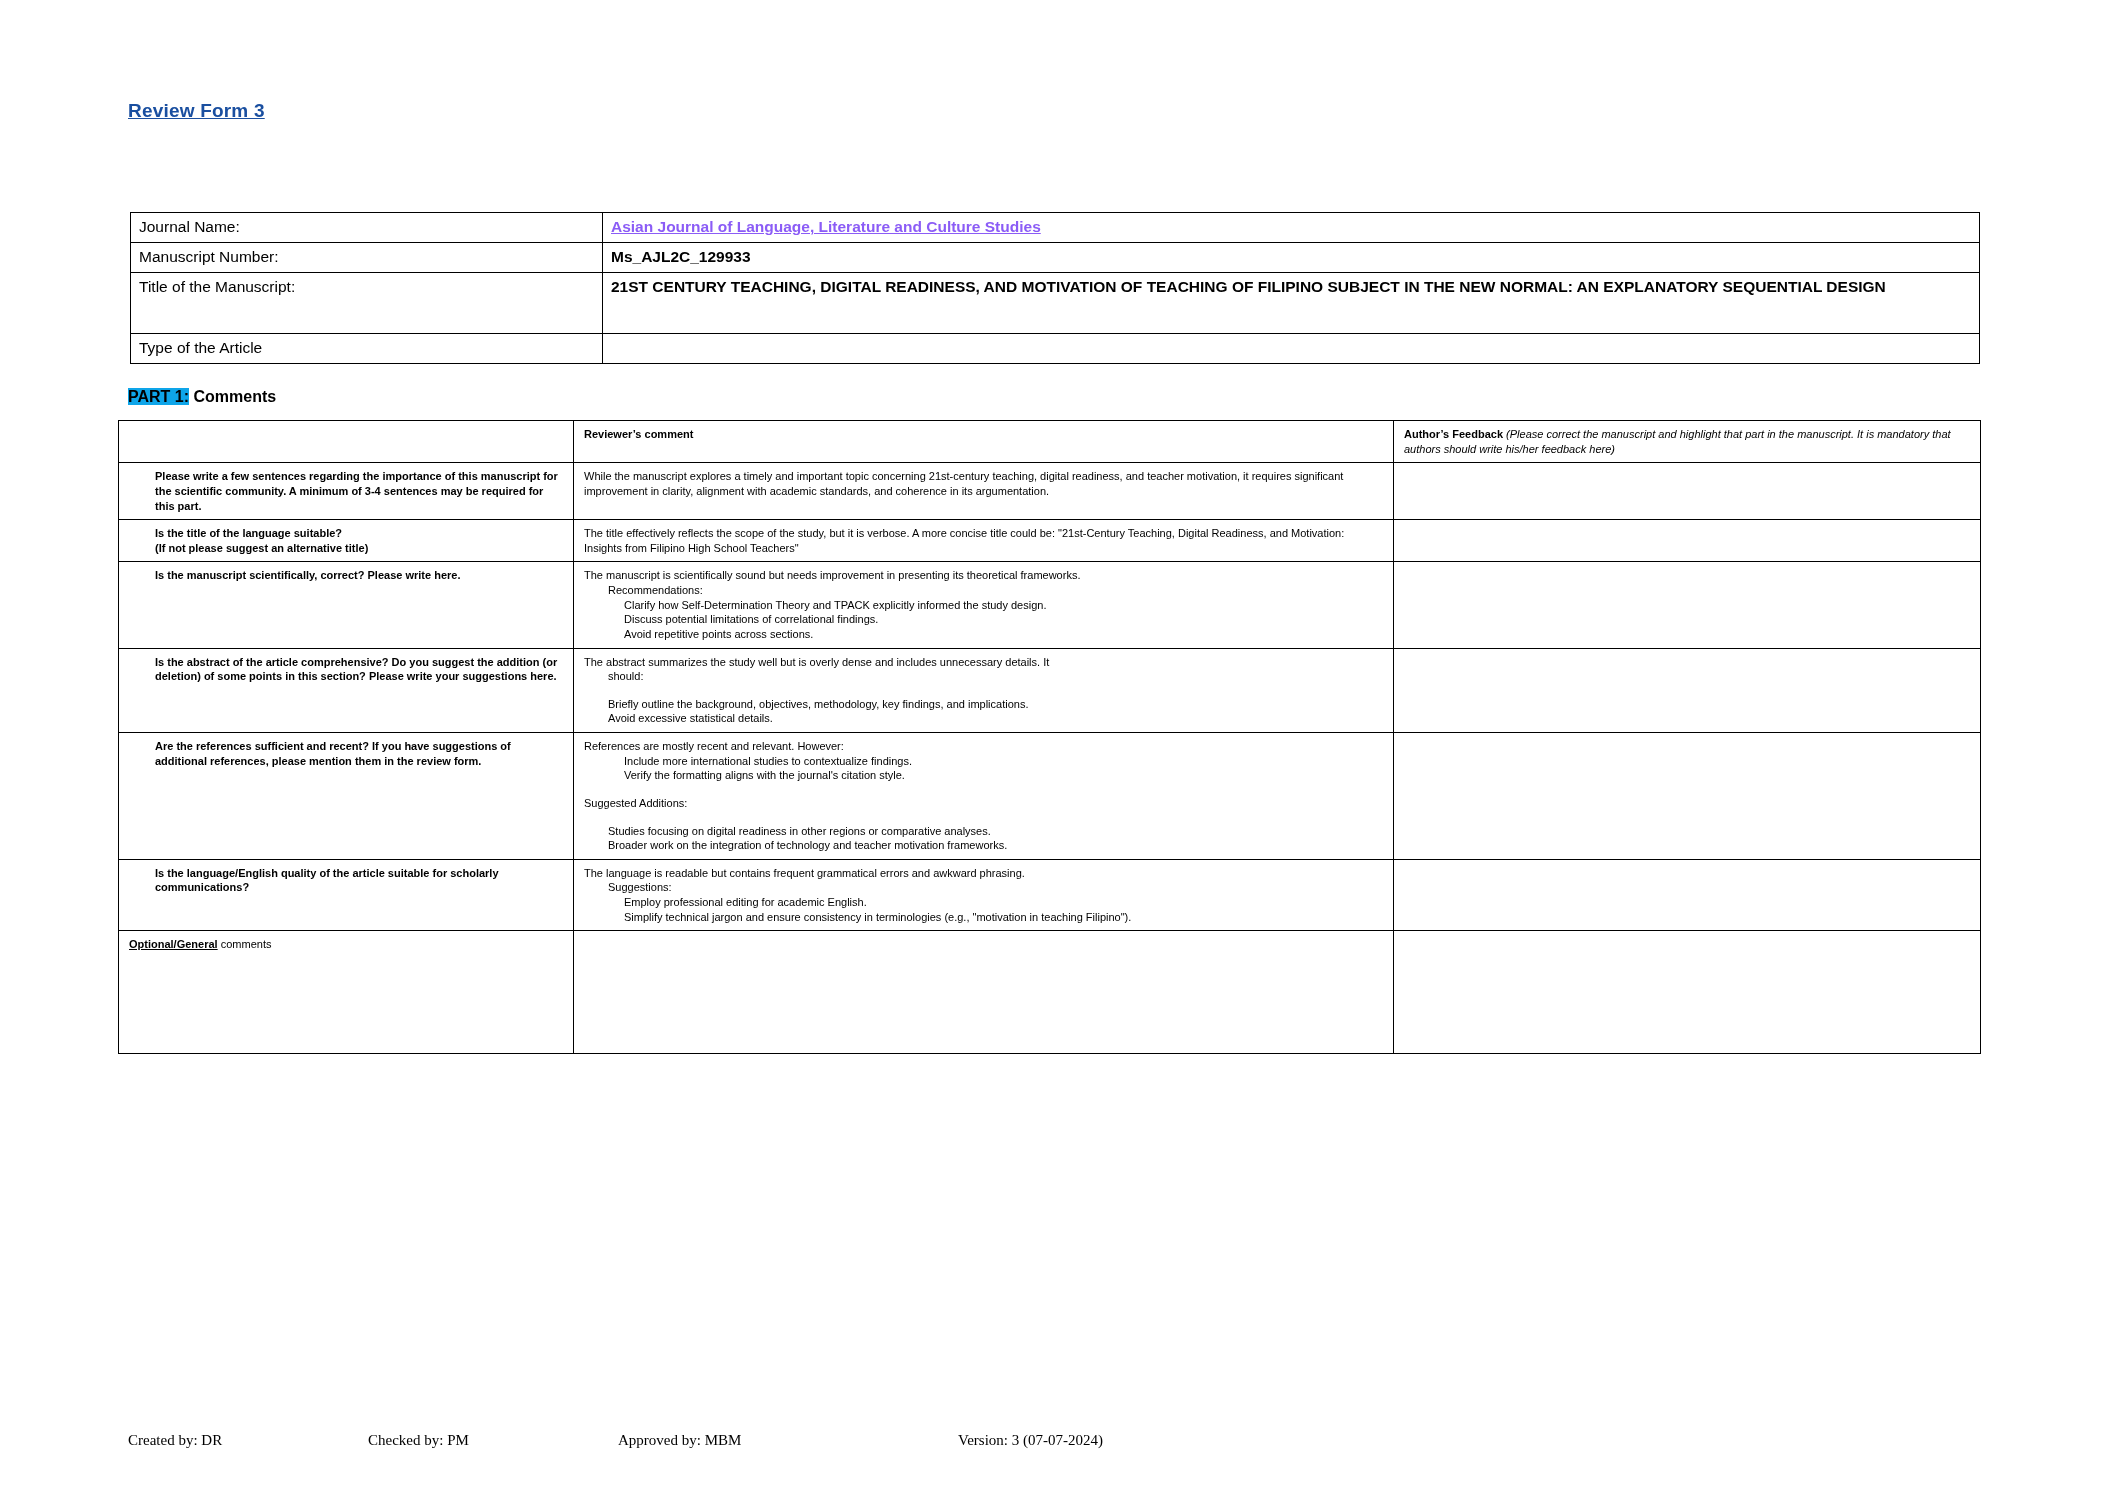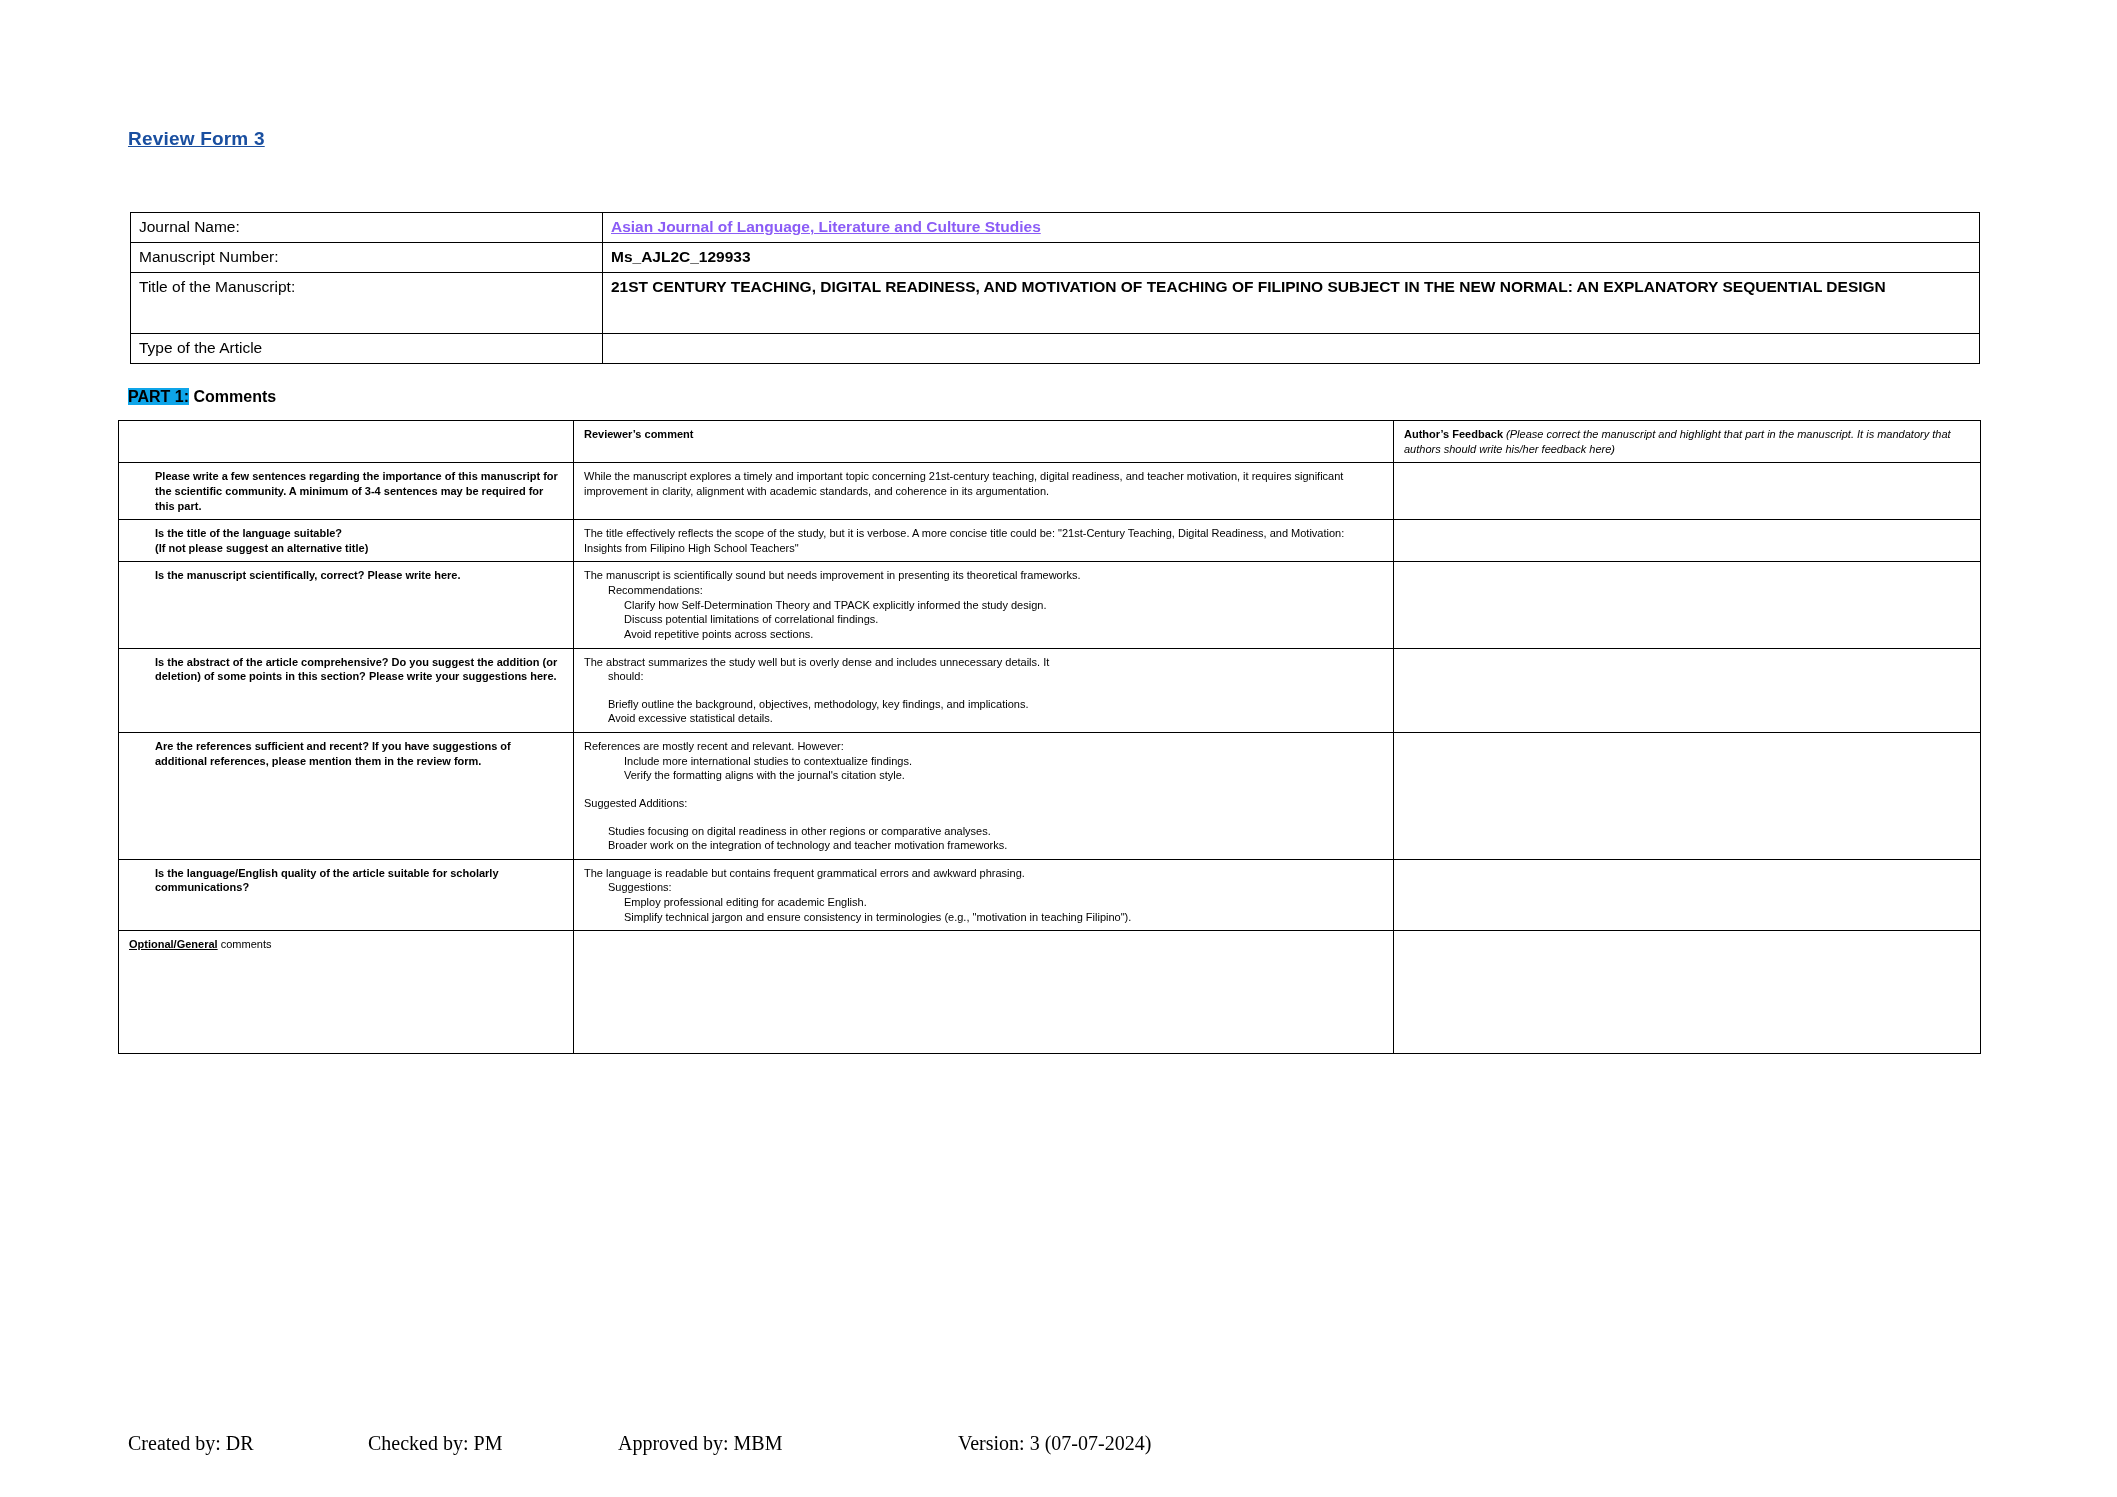--- a/index.html
+++ b/index.html
@@ -18,21 +18,21 @@
   .page {
     position: absolute;
     left: 0; top: 0;
     width: 2117px;
     height: 1497px;
     background: #fff;
   }
   .title-link {
     position: absolute;
     left: 128px;
-    top: 128px;
+    top: 100px;
     font-size: 19px;
     font-weight: bold;
     color: #1a4fa0;
     text-decoration: underline;
     letter-spacing: 0.2px;
   }
 
   
   table.info {
     position: absolute;
@@ -124,21 +124,21 @@
     font-weight: bold;
   }
 
   
   .footer {
     position: absolute;
     left: 128px;
     top: 1432px;
     width: 1850px;
     font-family: "Liberation Serif", serif;
-    font-size: 20px;
+    font-size: 15px;
   }
   .footer span { display: inline-block; }
   .f1 { width: 240px; }
   .f2 { width: 250px; }
   .f3 { width: 340px; }
 </style>
 </head>
 <body>
 
 <div class="page">

